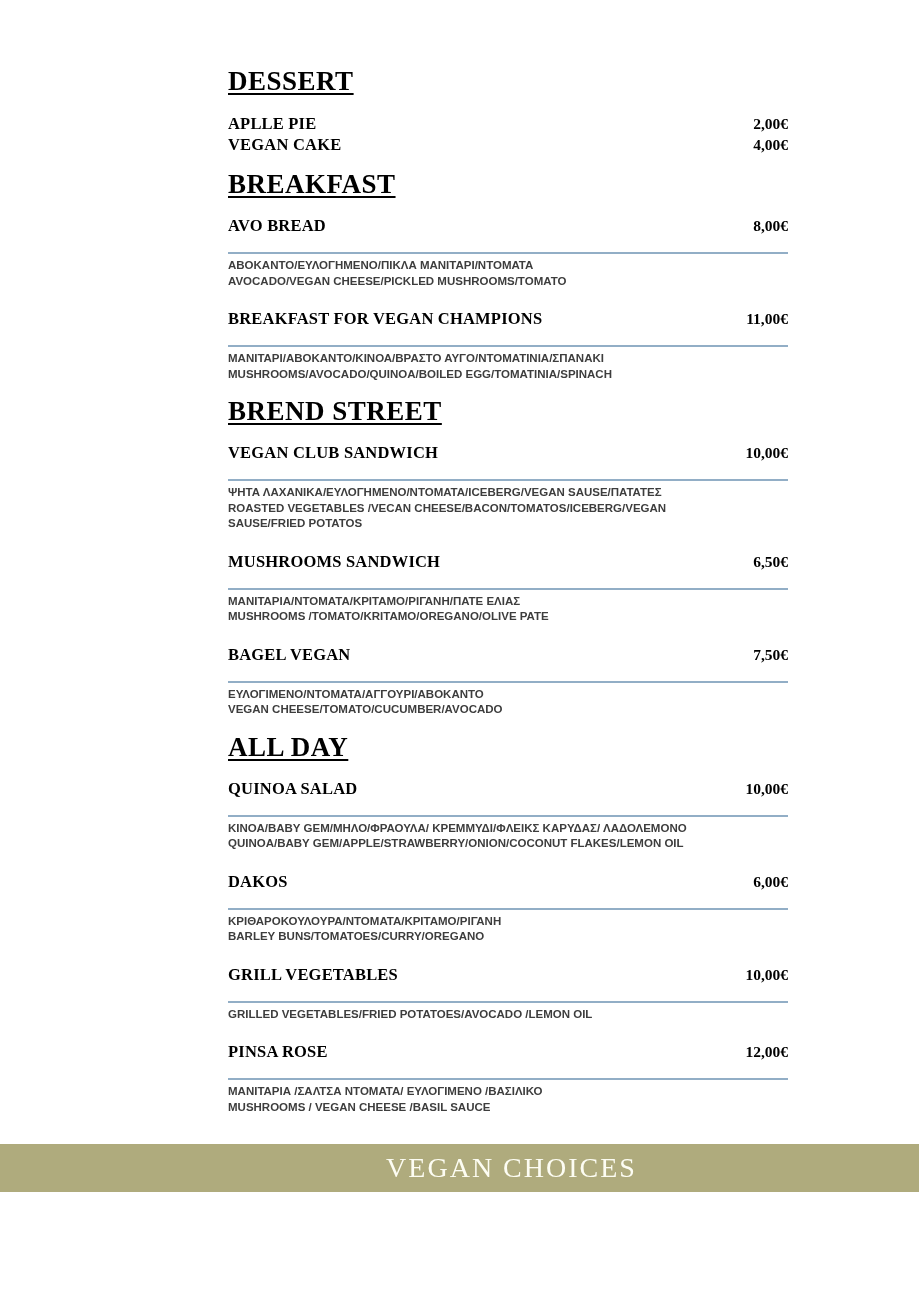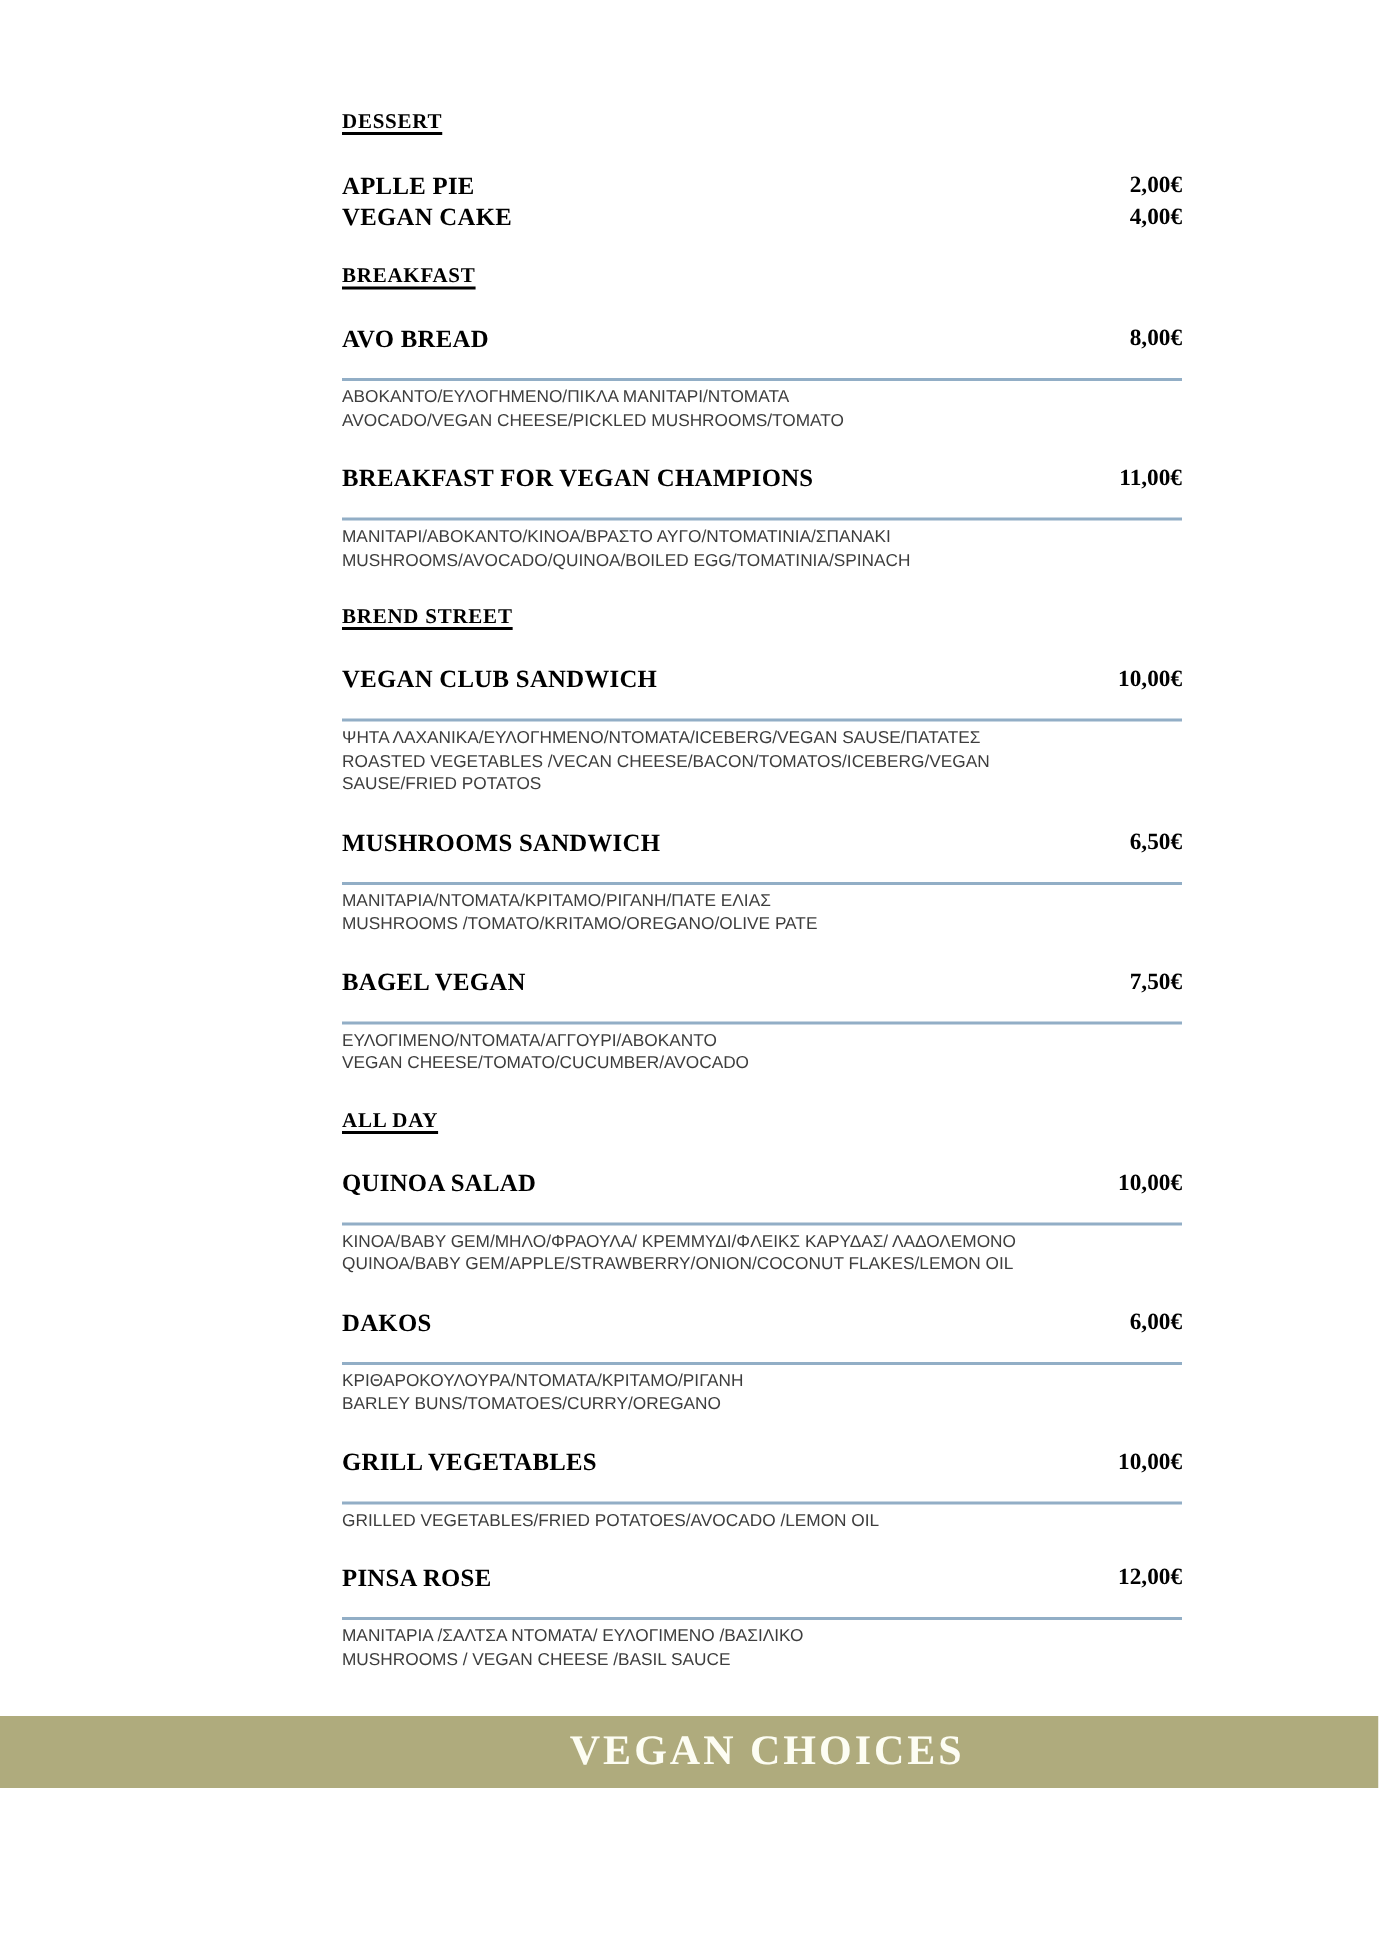--- a/index.html
+++ b/index.html
@@ -15,21 +15,21 @@
     background: #ffffff;
     overflow: hidden;
   }
   .menu {
     position: absolute;
     left: 228px; top: 70px;
     width: 560px;
   }
   .menu-section { margin-bottom: 18px; }
   .section-title {
-    font-size: 14px;
+    font-size: 27px;
     line-height: 23px;
     font-weight: bold;
     color: #000000;
     letter-spacing: 0.5px;
     text-decoration: underline;
     text-decoration-thickness: 2px;
     text-underline-offset: 3px;
     margin-bottom: 20px;
   }
   .menu-item { margin-bottom: 20px; }
@@ -58,36 +58,37 @@
     font-weight: bold;
     color: #000000;
     white-space: nowrap;
   }
   .item-desc {
     font-family: "Liberation Sans", sans-serif;
     font-size: 11.5px;
     line-height: 15.5px;
     color: var(--desc-color, #3d3d3d);
     white-space: pre;
+    font-weight: bold;
   }
   .item-head + .item-desc { margin-top: 4px; }
   .banner {
     position: absolute;
     left: 0; top: 1144px;
     width: 919px; height: 48px;
     background: var(--banner-bg, #afab7d);
     display: flex;
     align-items: center;
     justify-content: center;
     padding-left: 104px;
   }
   .banner-text {
     font-family: "Liberation Serif", serif;
     font-size: 28px;
-    font-weight: bold;
+    font-weight: normal;
     letter-spacing: 2px;
     color: #fdfdf3;
     white-space: nowrap;
   }
 </style>
 </head>
 <body>
 
 <div class="page">
   <main class="menu">

